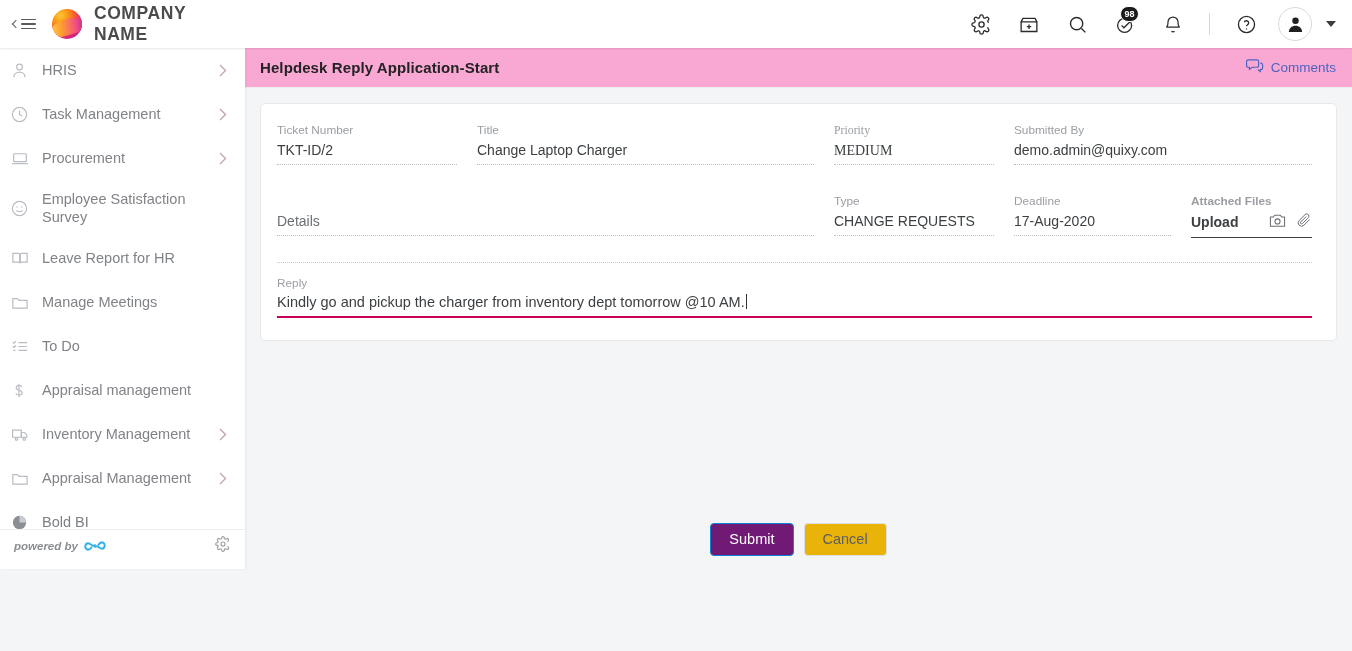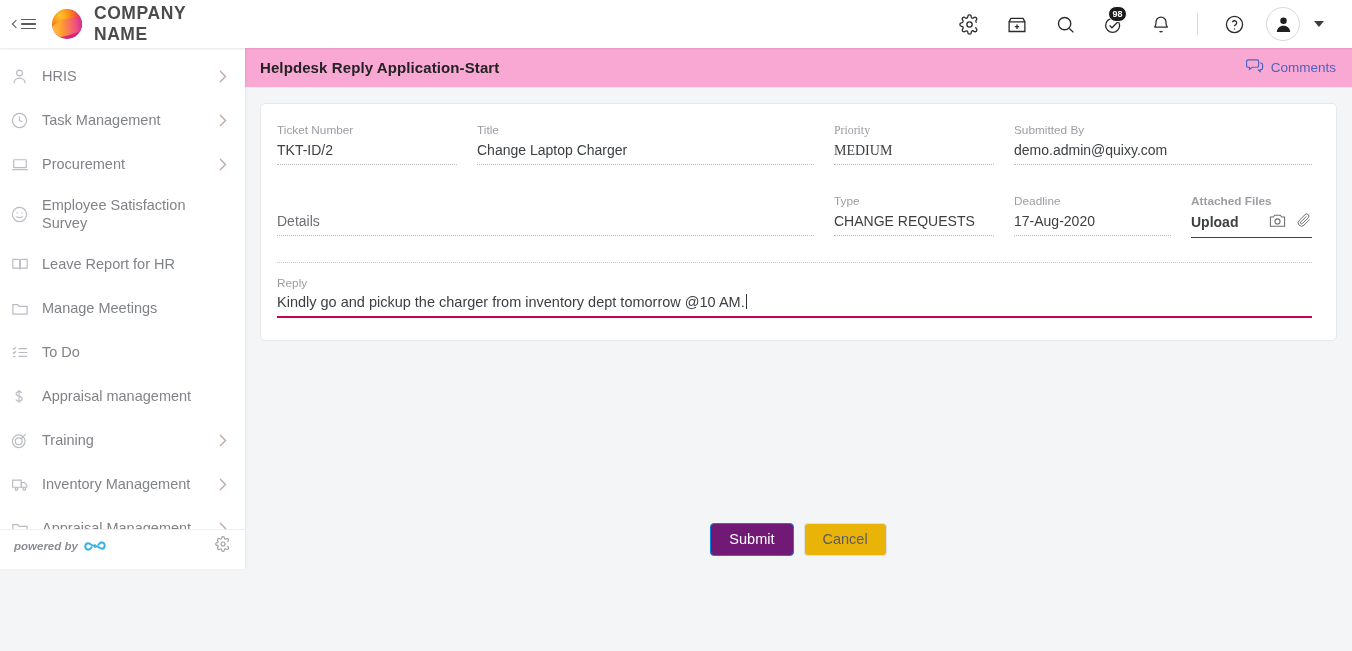--- a/index.html
+++ b/index.html
@@ -54,21 +54,21 @@
     background: linear-gradient(100deg, #ffd24a 0%, #ff9d2e 35%, #f24d82 72%, #a8248f 100%);
     border-radius: 50% 50% 45% 45% / 90% 90% 30% 30%;
     transform: rotate(-16deg);
     filter: blur(0.2px);
   }
   .logo-text {
     font-size: 17.5px; font-weight: bold; letter-spacing: 0.6px; color: #4b4b4b;
   }
   .topbar-right {
     flex: 1; display: flex; align-items: center; justify-content: flex-end;
-    padding-right: 22px; gap: 8px;
+    padding-right: 10px; gap: 8px;
   }
   .ticon {
     width: 40px; height: 48px;
     display: flex; align-items: center; justify-content: center;
     cursor: pointer; position: relative; color: #2b2b2b;
   }
   .ticon svg { display: block; }
   .badge {
     position: absolute; top: 6px; right: 6px;
     background: #1b1b1b; color: #ffffff;
@@ -98,21 +98,21 @@
 
   
   .sidebar {
     width: 245px; min-width: 245px;
     background: #ffffff;
     display: flex; flex-direction: column;
     position: relative;
     z-index: 10;
     box-shadow: 1px 0 2px rgba(0,0,0,0.06);
   }
-  .nav { flex: 1; overflow: hidden; padding-top: 6px; }
+  .nav { flex: 1; overflow: hidden; }
   .nav-item {
     display: flex; align-items: center;
     height: 44px; padding: 0 14px 0 10px;
     cursor: pointer; position: relative;
   }
   .nav-item.tall { height: 56px; }
   .nav-ico {
     width: 30px; min-width: 30px; height: 26px;
     display: flex; align-items: center; justify-content: flex-start;
     color: #b9bcc2;
@@ -393,35 +393,20 @@
           <span class="nav-ico">
             <svg width="18" height="19" viewBox="0 0 24 24" fill="none" stroke="#b9bcc2" stroke-width="1.5">
               <path d="M12 3v18"></path>
               <path d="M16 7.2c-.9-1.1-2.3-1.7-4-1.7-2.2 0-3.8 1.1-3.8 2.9 0 4.2 8 2.3 8 6.6 0 2-1.9 3-4.2 3-1.9 0-3.4-.7-4.3-1.9"></path>
             </svg>
           </span>
           <span class="nav-label">Appraisal management</span>
           <span class="nav-chev"></span>
         </div>
 
-        <div class="nav-item">
-          <span class="nav-ico">
-            <svg width="19" height="19" viewBox="0 0 24 24" fill="none" stroke="#b9bcc2" stroke-width="1.5">
-              <circle cx="11" cy="13" r="8"></circle>
-                <circle cx="11" cy="13" r="4.3"></circle>
-              <path d="M14.3 9.7L20 4"></path>
-            </svg>
-          </span>
-          <span class="nav-label">Training</span>
-          <span class="nav-chev">
-            <svg width="8" height="13" viewBox="0 0 8 13" fill="none" stroke="#c0a8a2" stroke-width="1.4">
-                <path d="M1 1l5.5 5.5L1 12"></path>
-              </svg>
-          </span>
-        </div>
 
         <div class="nav-item">
           <span class="nav-ico">
             <svg width="21" height="19" viewBox="0 0 24 24" fill="none" stroke="#b9bcc2" stroke-width="1.5">
               <path d="M2 6.5h11v9H2z"></path>
               <path d="M13 9.5h4l3 3v3h-7z"></path>
               <circle cx="7" cy="17.6" r="1.6"></circle>
                 <circle cx="16.8" cy="17.6" r="1.6"></circle>
             </svg>
           </span>

